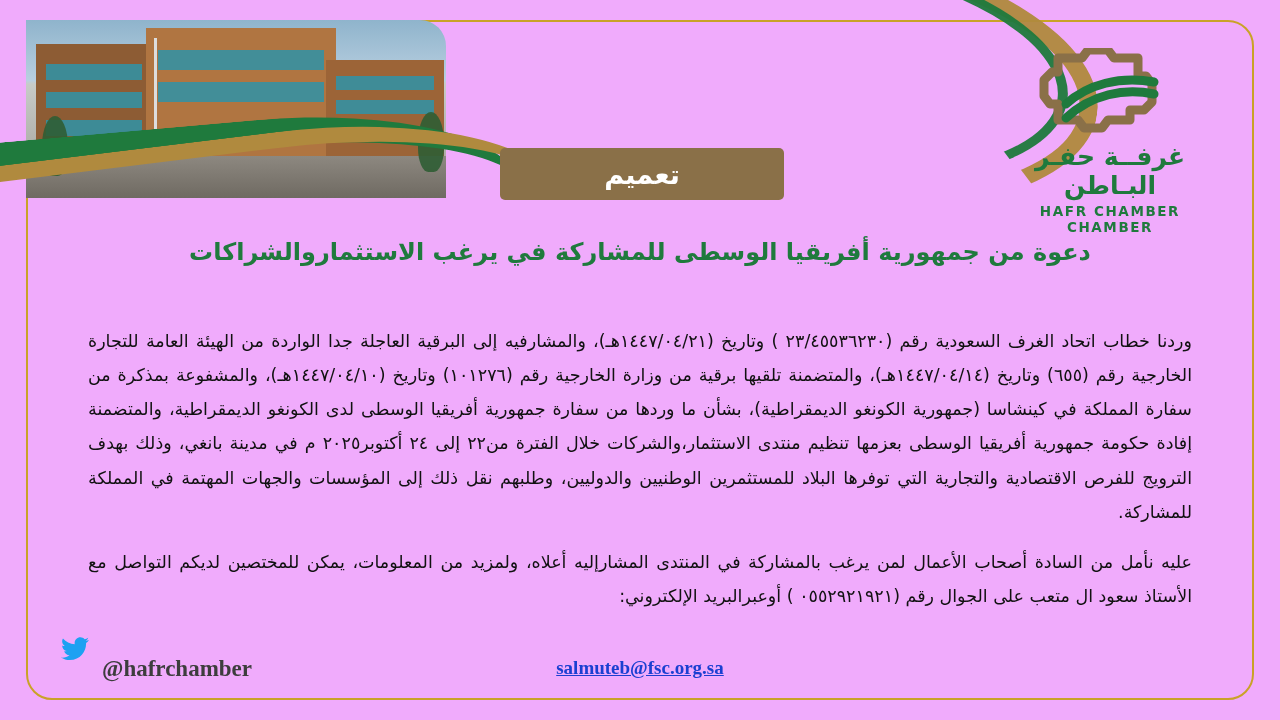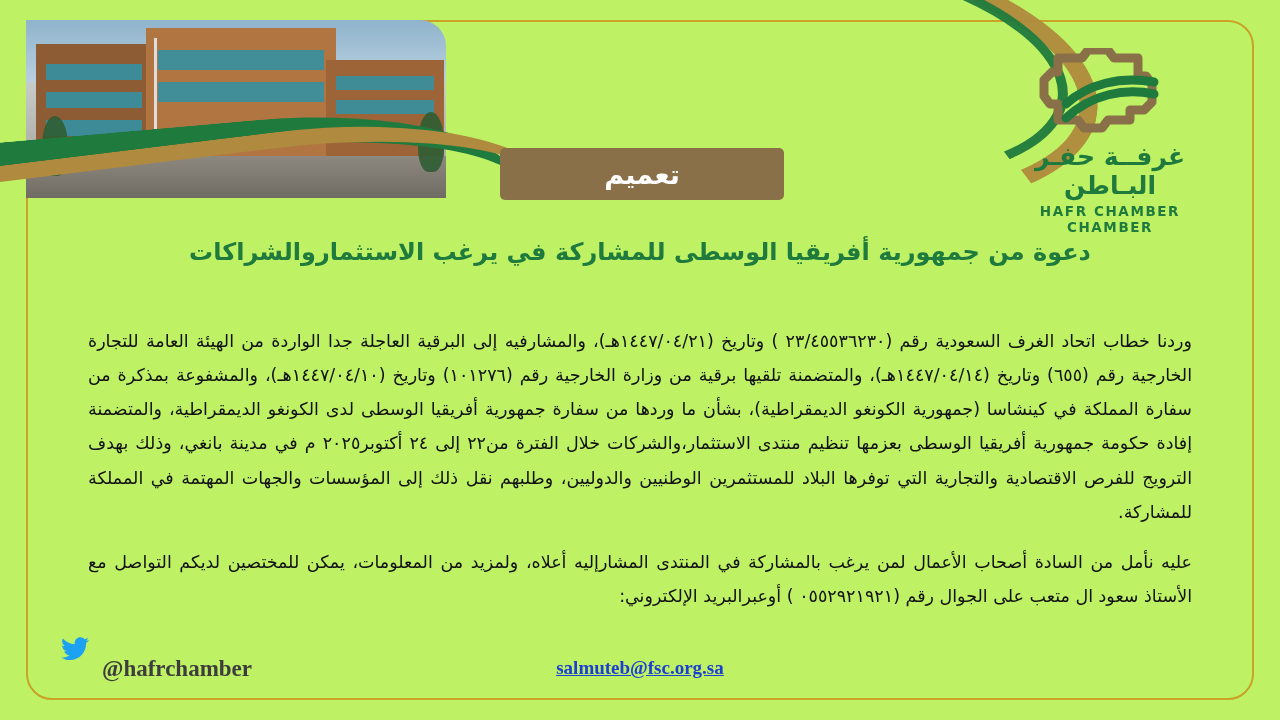--- a/index.html
+++ b/index.html
@@ -11,21 +11,21 @@
     height: 720px;
     background: #ffffff;
     font-family: "DejaVu Sans", "Liberation Sans", sans-serif;
     overflow: hidden;
   }
 
   .page {
     position: relative;
     width: 1280px;
     height: 720px;
-    background: #bef264;
+    background: #f0abfc;
     box-sizing: border-box;
   }
 
   
   .frame-border {
     position: absolute;
     left: 26px;
     top: 20px;
     width: 1228px;
     height: 680px;

